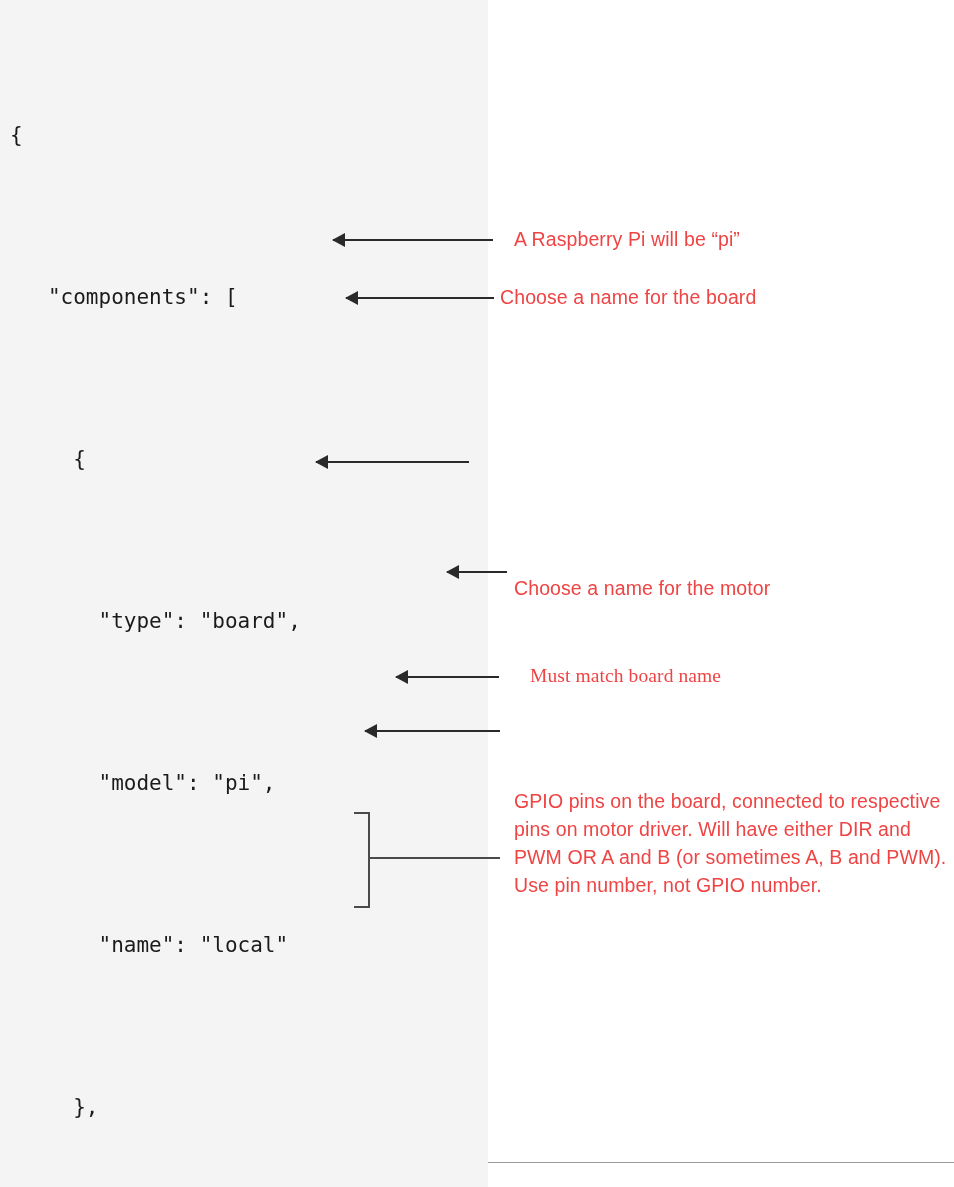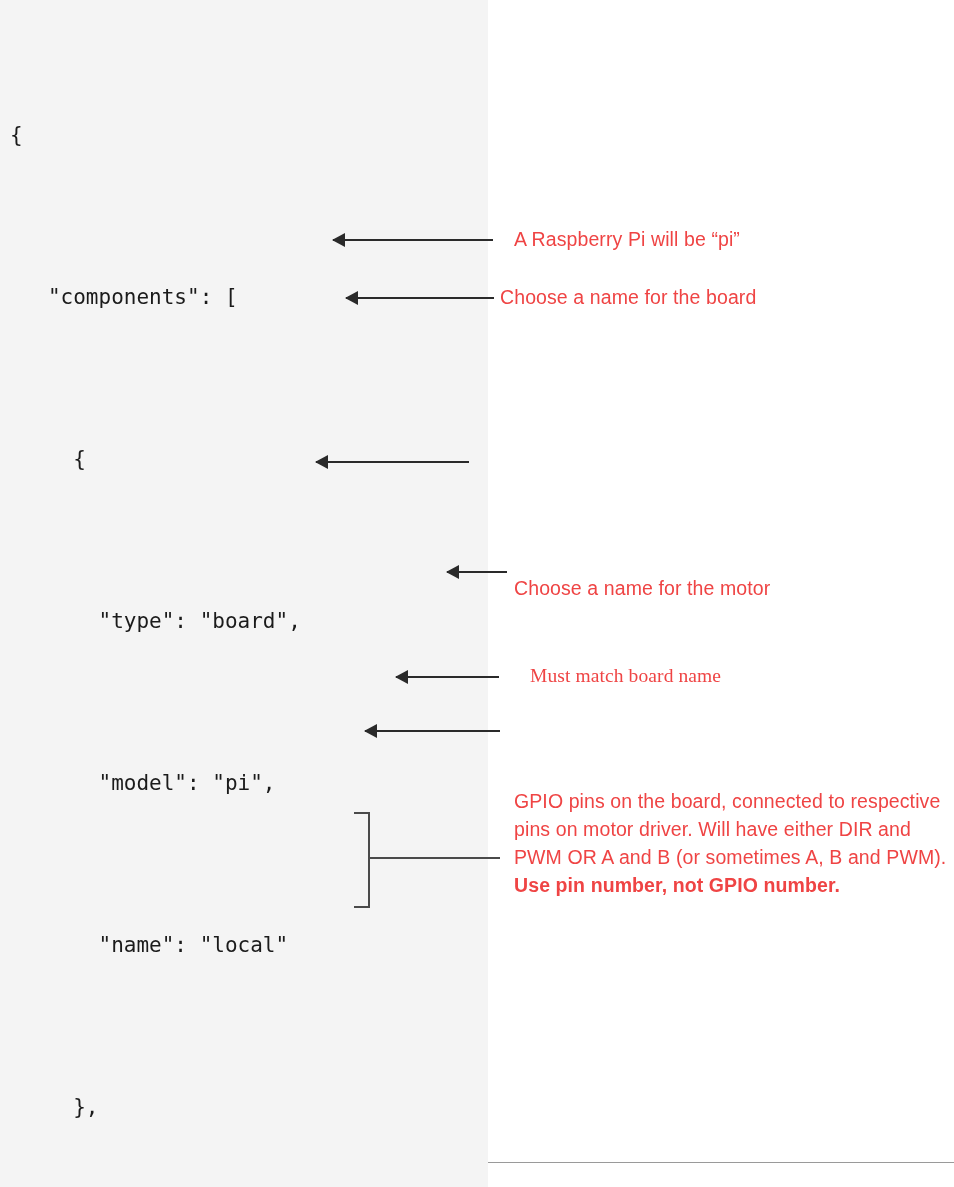--- a/index.html
+++ b/index.html
@@ -52,21 +52,21 @@
     height: 1187px;
   }
   .note {
     position: absolute;
     font-family: "Liberation Sans", sans-serif;
     font-size: 19.5px;
     line-height: 28px;
     color: #ef4444;
     letter-spacing: 0.1px;
   }
-  .note b { font-weight: bold; margin-top: 40px; }
+  .note b { font-weight: normal; margin-top: 40px; }
 
   
   .arrow {
     position: absolute;
     height: 2px;
     background: #2a2a2a;
   }
   .arrow::before {
     content: "";
     position: absolute;

